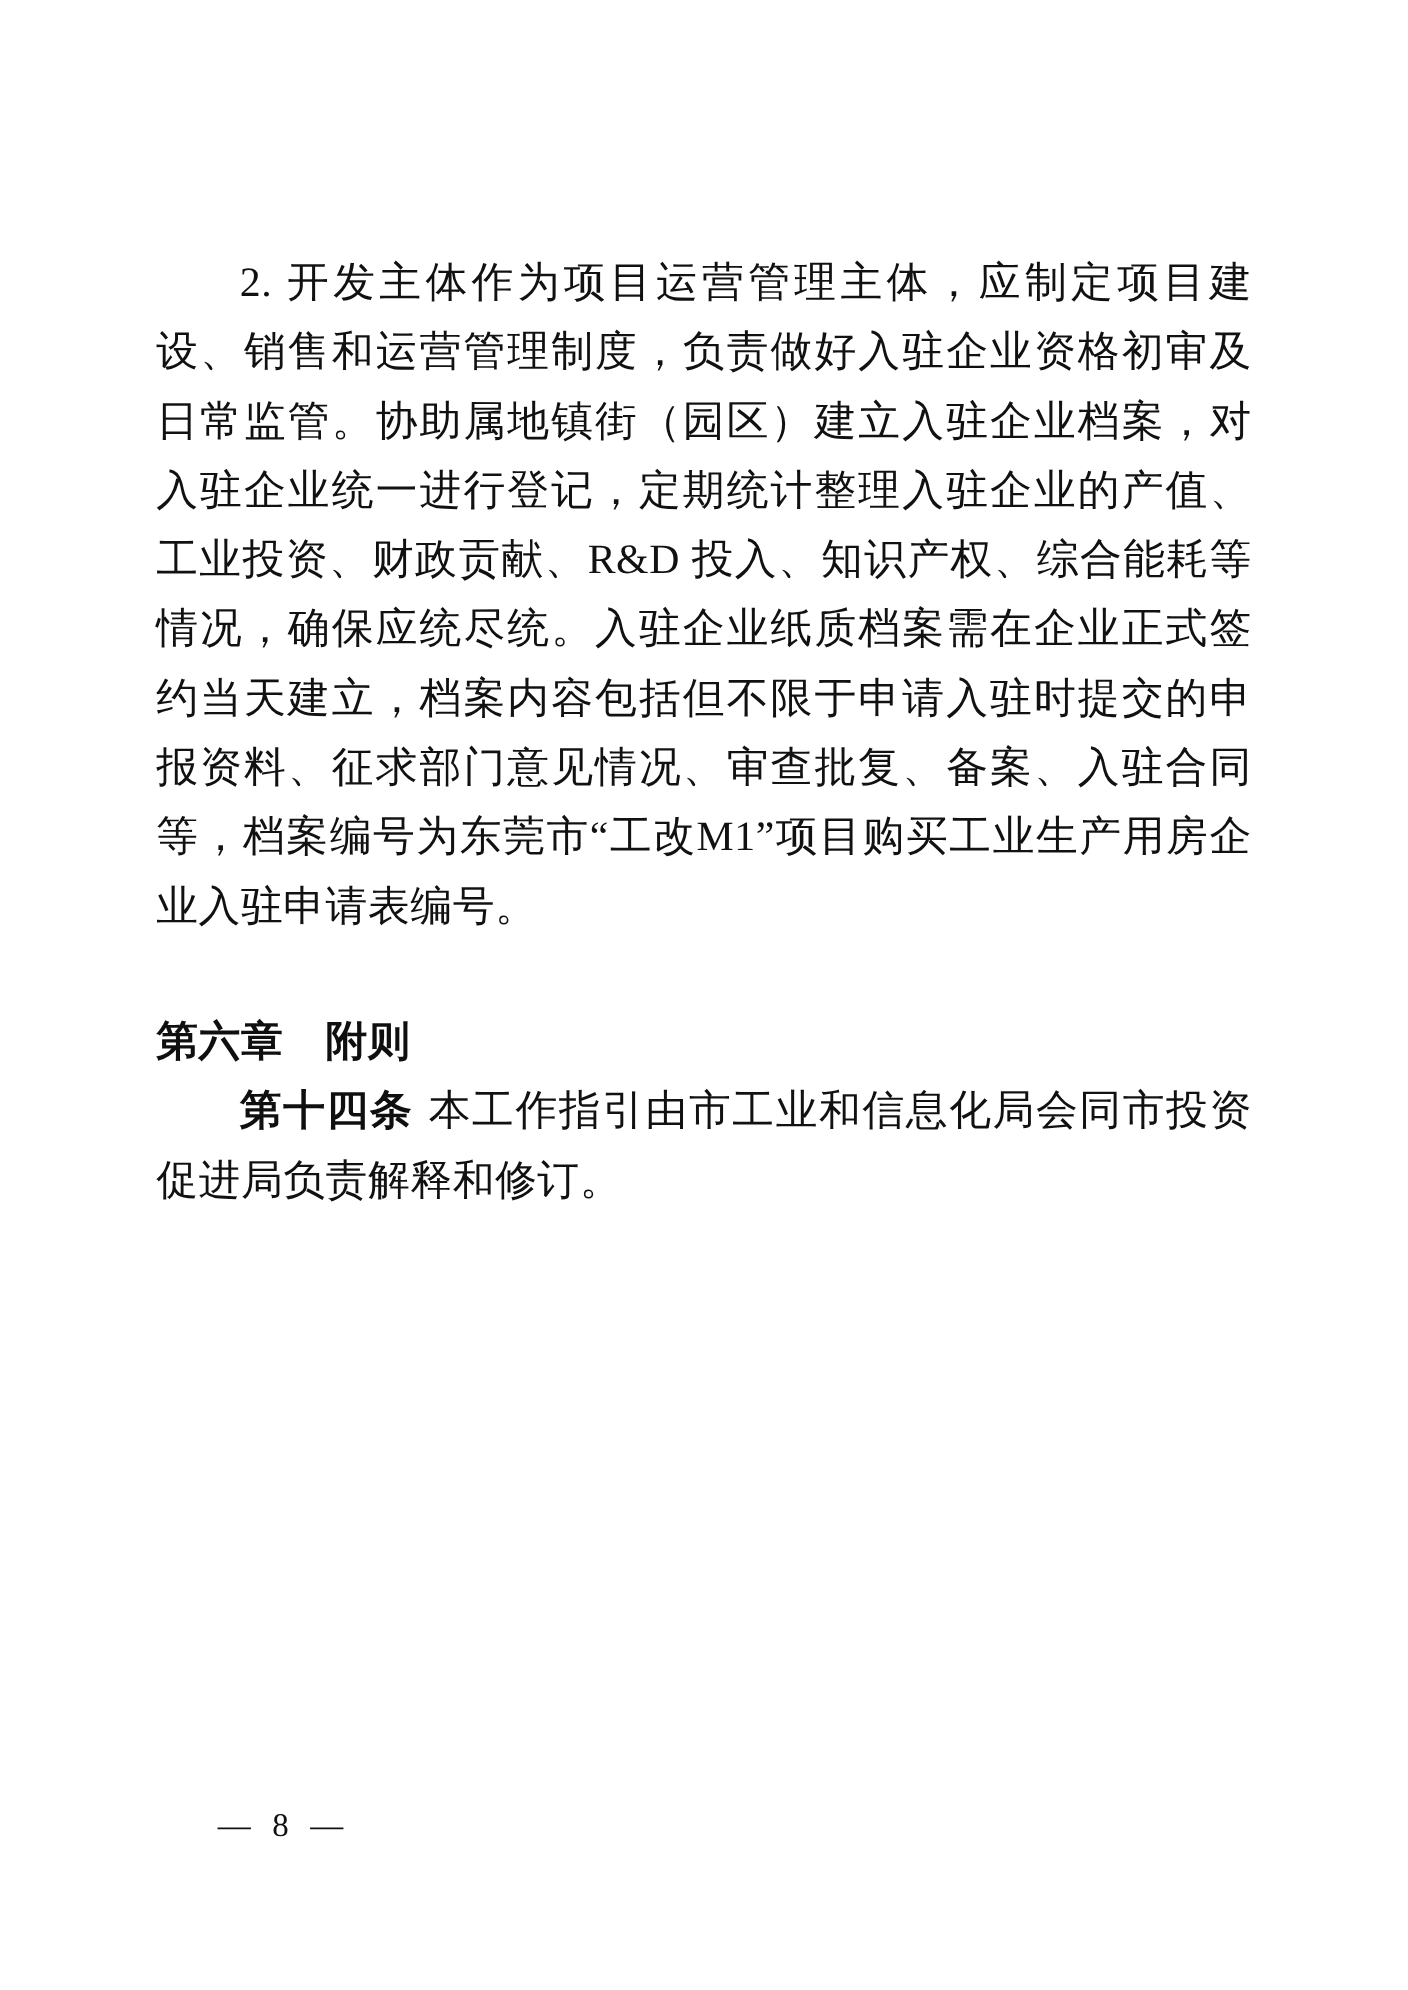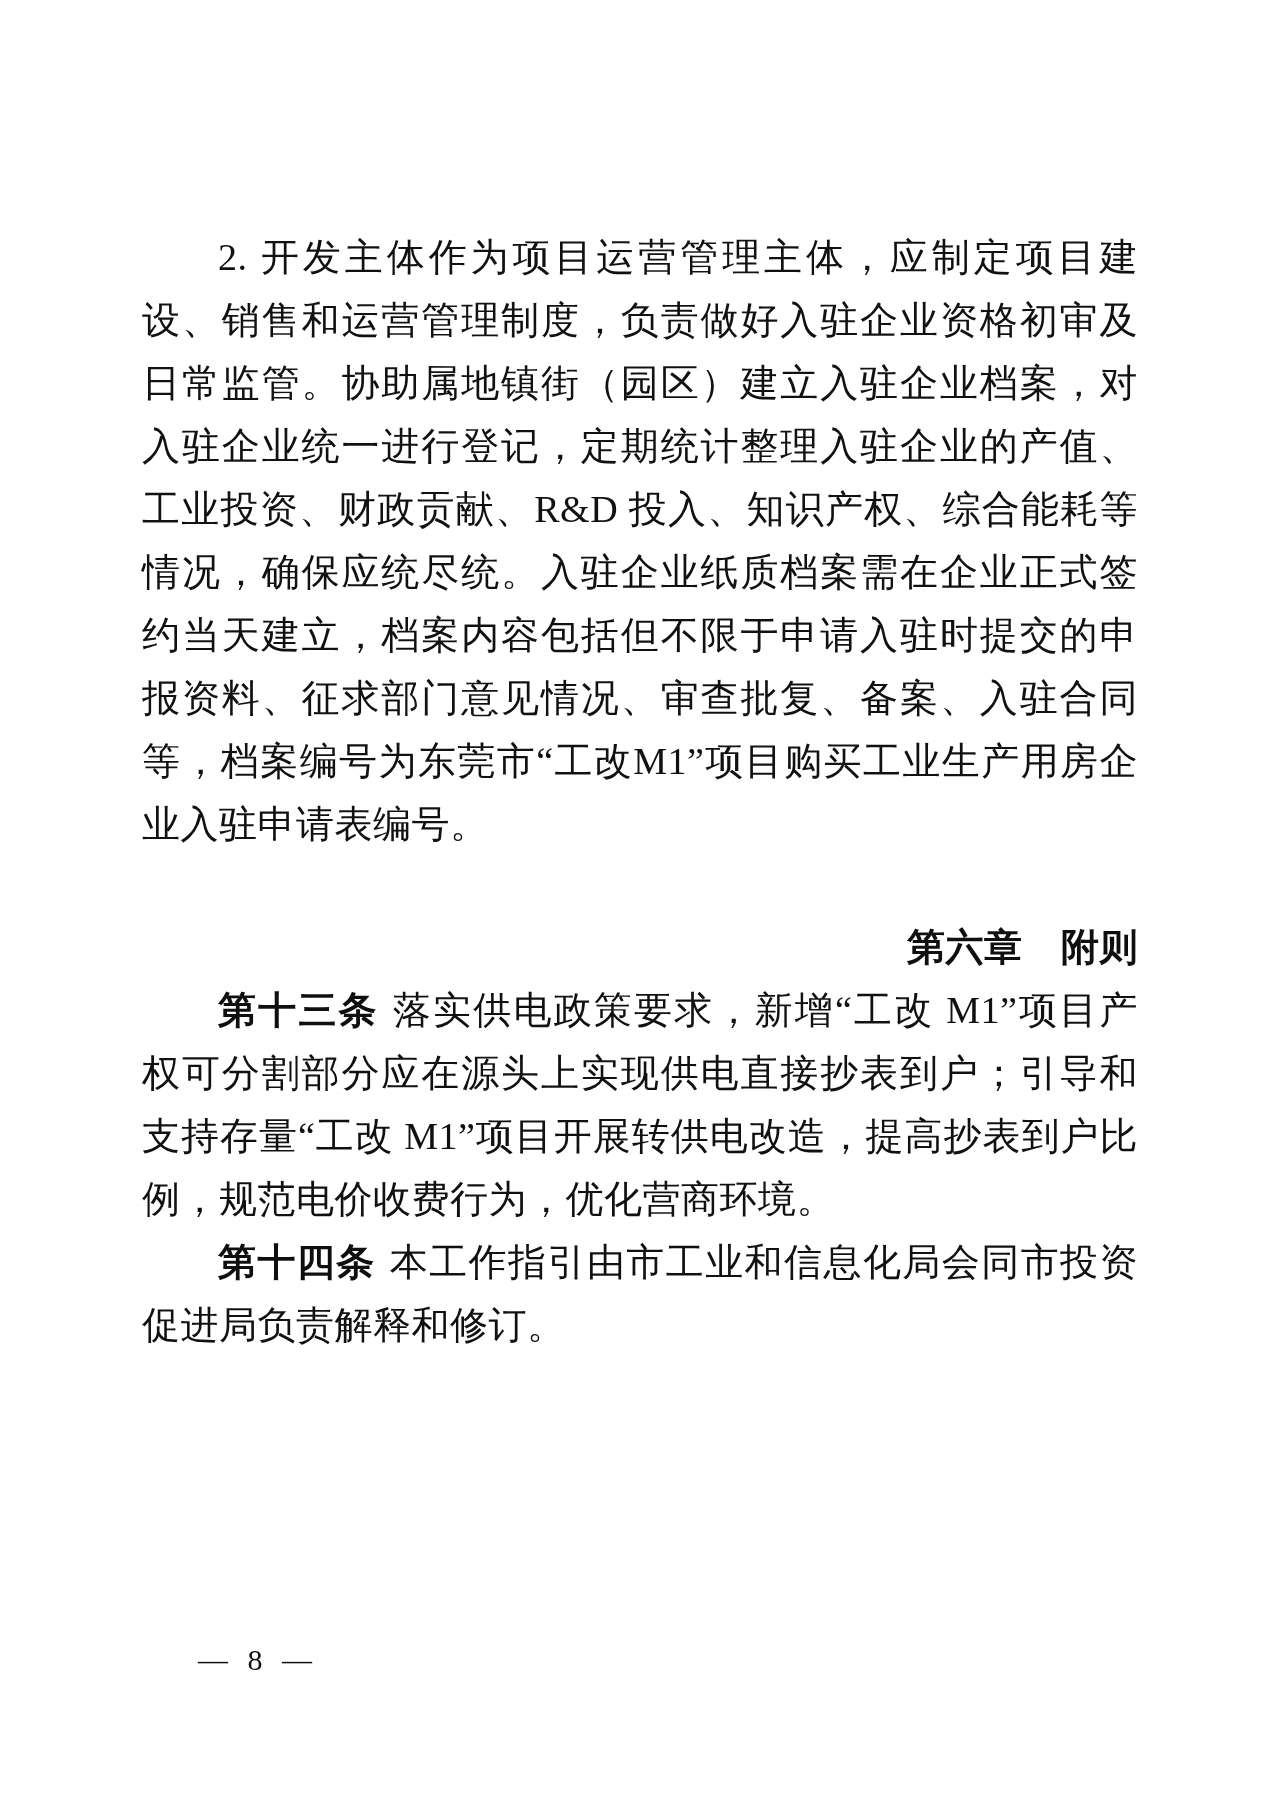--- a/index.html
+++ b/index.html
@@ -27,21 +27,21 @@
     text-justify: inter-character;
     letter-spacing: 0.5px;
   }
   .para {
     margin: 0;
     text-indent: 2em;
     word-break: break-all;
   }
   .chapter {
     margin: 60px 0 0 0;
-    text-align: right;
+    text-align: left;
     text-indent: 0;
     font-family: "Liberation Sans", "DejaVu Sans", sans-serif;
     font-weight: 700;
     font-size: 38px;
     line-height: 63px;
     color: #0f0f0f;
   }
   .article-label {
     font-family: "Liberation Sans", "DejaVu Sans", sans-serif;
     font-weight: 700;
@@ -62,21 +62,20 @@
 </head>
 <body>
 
 <div class="page">
   <div class="content">
 
     <p class="para"><span>2. 开发主体作为项目运营管理主体，应制定项目建设、销售和运营管理制度，负责做好入驻企业资格初审及日常监管。协助属地镇街（园区）建立入驻企业档案，对入驻企业统一进行登记，定期统计整理入驻企业的产值、工业投资、财政贡献、R&amp;D 投入、知识产权、综合能耗等情况，确保应统尽统。入驻企业纸质档案需在企业正式签约当天建立，档案内容包括但不限于申请入驻时提交的申报资料、征求部门意见情况、审查批复、备案、入驻合同等，档案编号为东莞市“工改M1”项目购买工业生产用房企业入驻申请表编号。</span></p>
 
     <h2 class="chapter">第六章　附则</h2>
 
-    <p class="para"><span class="article-label">第十三条</span><span>落实供电政策要求，新增“工改 M1”项目产权可分割部分应在源头上实现供电直接抄表到户；引导和支持存量“工改 M1”项目开展转供电改造，提高抄表到户比例，规范电价收费行为，优化营商环境。</span></p>
 
     <p class="para"><span class="article-label">第十四条</span><span>本工作指引由市工业和信息化局会同市投资促进局负责解释和修订。</span></p>
 
 
   </div>
 
   <div class="footer-pageno">— 8 —</div>
 </div>
 
 </body></html>

